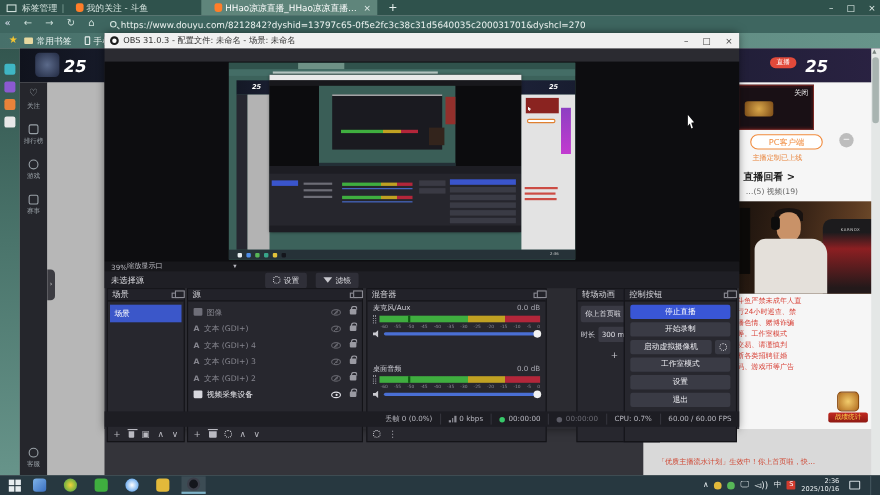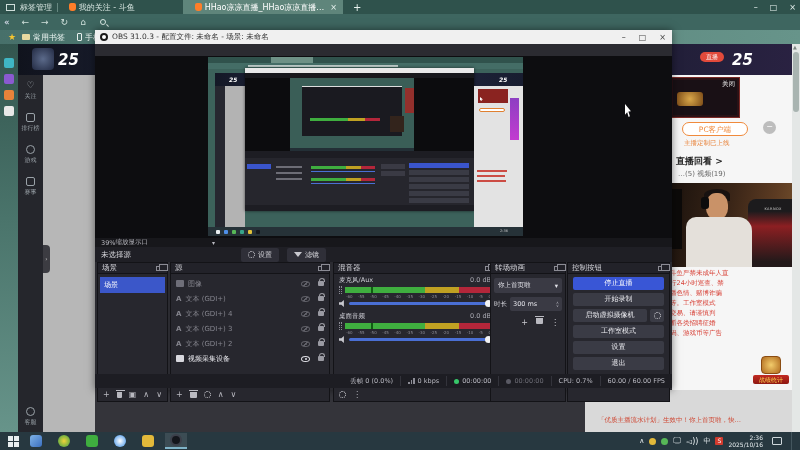--- a/index.html
+++ b/index.html
@@ -125,21 +125,21 @@
 .mixdb{color:#a9a9b2}
 .meterrow{display:flex;align-items:center;gap:3px;padding:0 5px}
 .grip{width:3px;height:8px;border-left:1px dotted #8b8b94;border-right:1px dotted #8b8b94}
 .meter{flex:1;height:6px;background:linear-gradient(90deg,#3fae3f 0 55%,#c0a122 55% 78%,#b3263a 78% 100%);position:relative}
 .meter::after{content:"";position:absolute;left:18%;top:0;width:2px;height:6px;background:#0f5c12}
 .ticks{display:flex;justify-content:space-between;padding:0 5px 0 12px;color:#8d8d96;font-size:4px}
 .sliderrow{display:flex;align-items:center;gap:3px;padding:1px 5px 3px}
 .spk{width:7px;height:7px;background:#c9c9cf;clip-path:polygon(0 32%,34% 32%,70% 0,70% 100%,34% 68%,0 68%);flex:none}
 .vslider{flex:1;height:3px;background:#4a6fd4;border-radius:2px;position:relative}
 .vslider::after{content:"";position:absolute;right:-1px;top:-2px;width:7px;height:7px;border-radius:4px;background:#f2f2f2}
-.p-trans{left:395px;width:76px}
+.p-trans{left:429px;width:76px}
 .dropdown{margin:4px 3px 0;background:#3a3a44;border-radius:2px;font-size:6.5px;color:#e2e2e8;display:flex;justify-content:space-between;align-items:center;padding:3px 4px}
 .transrow{display:flex;align-items:center;gap:3px;margin:4px 3px 0;font-size:6.5px;color:#cfcfd6}
 .spin{flex:1;background:#3a3a44;border-radius:2px;display:flex;justify-content:space-between;align-items:center;padding:3px 3px;color:#e2e2e8}
 .spin .arrows{display:flex;flex-direction:column;font-size:4px;line-height:3px;color:#a9a9b2}
 .transbtns{display:flex;justify-content:flex-end;gap:8px;margin:7px 6px 0;color:#c9c9cf;font-size:8px}
 .p-controls{left:472px;width:103px}
 .cbtn{margin:3px 5px 0;height:13px;background:#3a3b45;border-radius:2px;color:#ededf2;font-size:7px;text-align:center;line-height:13px}
 .cbtn.primary{background:#3956d6;color:#fff}
 .cbtn-row{display:flex;gap:3px;margin:3px 5px 0}
 .cbtn-row .cbtn{flex:1;margin:0}
@@ -240,20 +240,21 @@
     </div>
   </div>
 
   <div class="ab addrrow">
     <span class="collapse-ico">«</span>
     <span class="addr-ico">←</span>
     <span class="addr-ico">→</span>
     <span class="addr-ico">↻</span>
     <span class="addr-ico">⌂</span>
     <span class="mag"></span>
+    <span class="url">https://www.douyu.com/8212842?dyshid=13797c65-0f5e2fc3c38c31d5640035c200031701&amp;dyshcl=270</span>
     <div class="addr-right">
       <span class="clock-ico"></span>
       <span class="menu-ico">≡</span>
       <span class="avatar"></span>
       <span class="cloud"></span>
     </div>
   </div>
 
   <div class="ab bookmarksrow">
     <span class="star">★</span>
@@ -539,21 +540,21 @@
           <span>-20</span>
           <span>-15</span>
           <span>-10</span>
           <span>-5</span>
           <span>0</span>
         </div>
       <div class="sliderrow">
         <span class="spk"></span>
         <span class="vslider"></span>
       </div>
-      <div class="mixname" style="margin-top:0">
+      <div class="mixname" style="margin-top:19px">
         <span>桌面音频</span>
           <span class="mixdb">0.0 dB</span>
       </div>
       <div class="meterrow">
         <span class="grip"></span>
         <span class="meter"></span>
       </div>
       <div class="ticks">
           <span>-60</span>
           <span>-55</span>

